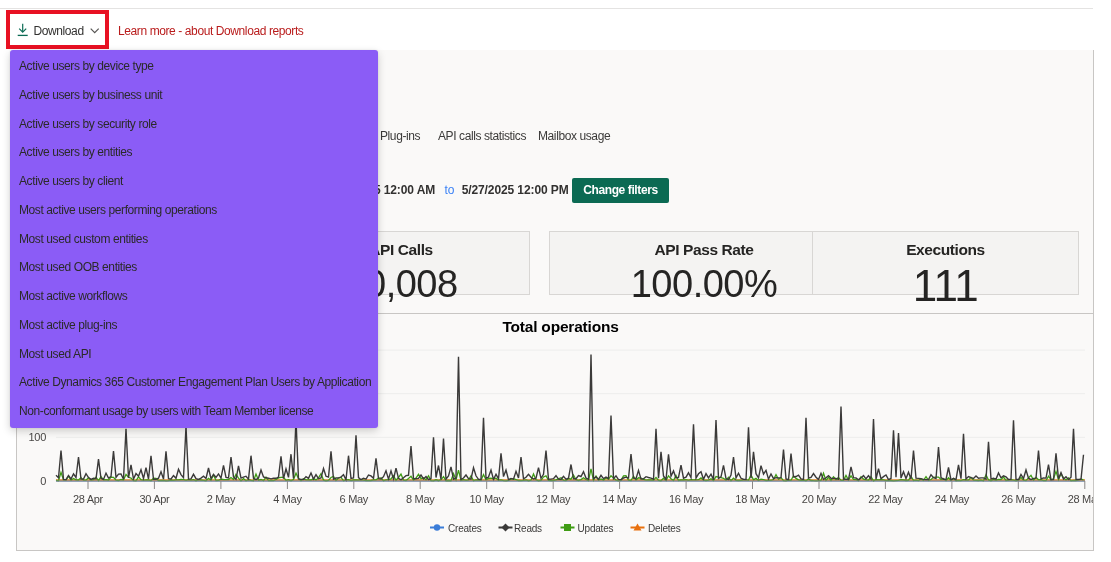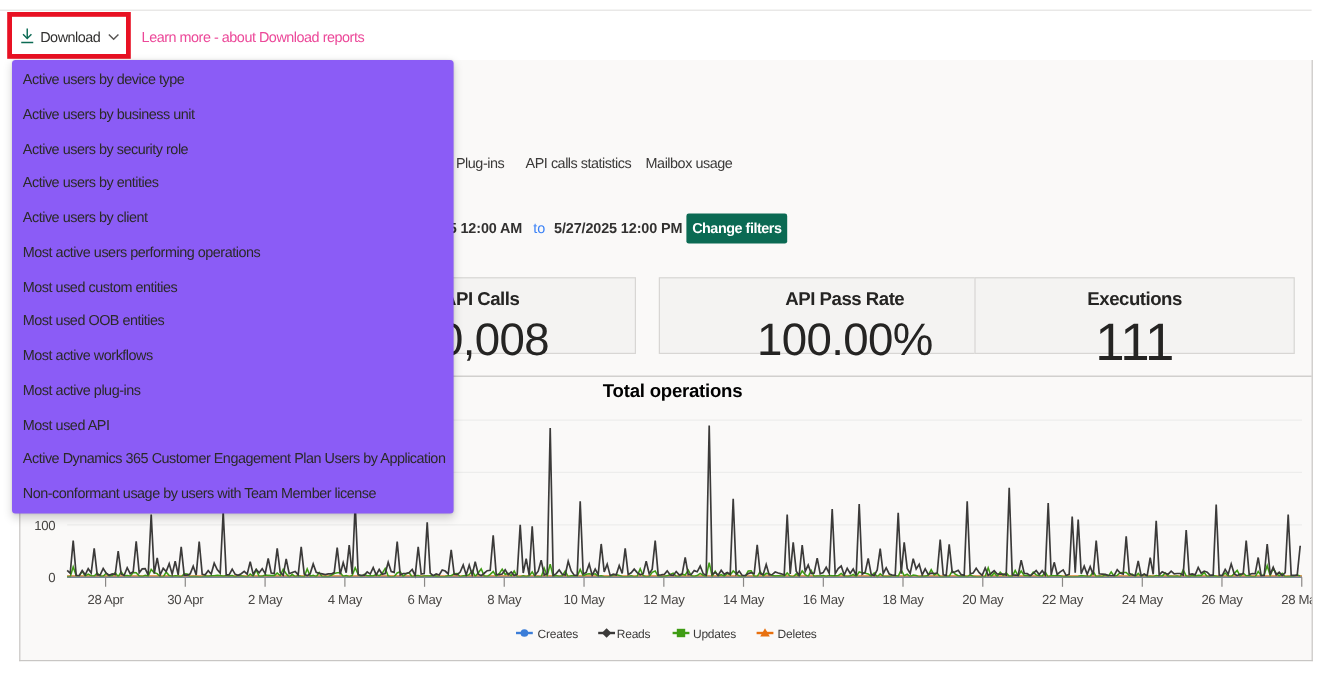--- a/index.html
+++ b/index.html
@@ -1,29 +1,29 @@
 <!DOCTYPE html>
 <html><head><meta charset="utf-8"><style>
 * { margin:0; padding:0; box-sizing:border-box; }
 html,body { width:1111px; height:562px; background:#fff; font-family:"Liberation Sans",sans-serif; overflow:hidden; position:relative; }
 .abs { position:absolute; }
 .topline { left:0; top:8px; width:1093px; height:1px; background:#e4e3e2; }
 .panel { left:16px; top:50px; width:1078px; height:501px; background:#faf9f8; border:1px solid #c8c6c4; border-top:none; }
 .divider { left:0px; top:263px; width:1076px; height:1px; background:#c8c6c4; }
 .redbox { left:6px; top:10px; width:103px; height:39px; border:4px solid #e81123; background:#fff; }
 .dltext { left:33.5px; top:24px; font-size:12px; letter-spacing:-0.4px; color:#323130; }
-.link { left:118px; top:24px; font-size:12px; letter-spacing:-0.4px; color:#ec4899; }
+.link { left:118px; top:24px; font-size:12px; letter-spacing:-0.4px; color:#b91c1c; }
 .menu { left:10px; top:50px; width:368px; height:378px; background:#8b5cf6; border-radius:3px;
   box-shadow:0 3px 8px rgba(0,0,0,0.18), 0 0 2px rgba(0,0,0,0.10); z-index:5; padding-top:2px; }
 .mi { height:28.77px; line-height:28.77px; padding-left:9px; font-size:12px; letter-spacing:-0.4px; color:#2b2a29; white-space:nowrap; }
 .tabs { left:380px; top:129px; font-size:12px; letter-spacing:-0.4px; color:#3b3a39; }
 .tab2 { left:438px; } .tab3 { left:538px; }
 .daterow { left:328px; top:183px; font-size:12px; font-weight:bold; letter-spacing:-0.1px; color:#323130; white-space:nowrap; }
 .daterow .to { font-weight:normal; color:#3b82f6; margin:0 4px 0 6px; letter-spacing:0; }
-.cfbtn { left:572px; top:178px; width:84px; height:25px; background:#0b6a53; border-radius:2px;
+.cfbtn { left:572px; top:178px; width:97px; height:25px; background:#0b6a53; border-radius:2px;
   color:#fff; font-size:12px; font-weight:bold; letter-spacing:-0.4px; text-align:center; line-height:25px; }
 .card { top:231px; height:64px; background:#f4f3f2; border:1px solid #d8d6d4; }
 .c1 { left:272px; width:258px; }
 .c2 { left:549px; width:310px; }
 .c3 { left:812px; width:267px; }
 .c3 .cn { font-size:44px; line-height:44px; }
 .ct { position:absolute; top:9px; width:100%; text-align:center; font-size:15.5px; font-weight:bold; letter-spacing:-0.4px; color:#252423; }
 .cn { position:absolute; top:32px; width:100%; text-align:center; font-size:38px; letter-spacing:-0.5px; color:#252423; line-height:40px; }
 .xl { font-size:11px; letter-spacing:-0.3px; fill:#484644; font-family:"Liberation Sans",sans-serif; }
 .lg { font-size:10px; letter-spacing:-0.2px; fill:#3b3a39; font-family:"Liberation Sans",sans-serif; }

